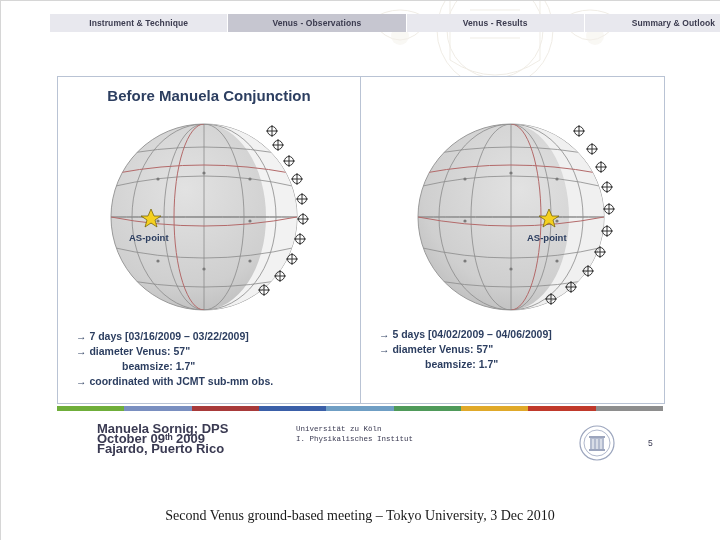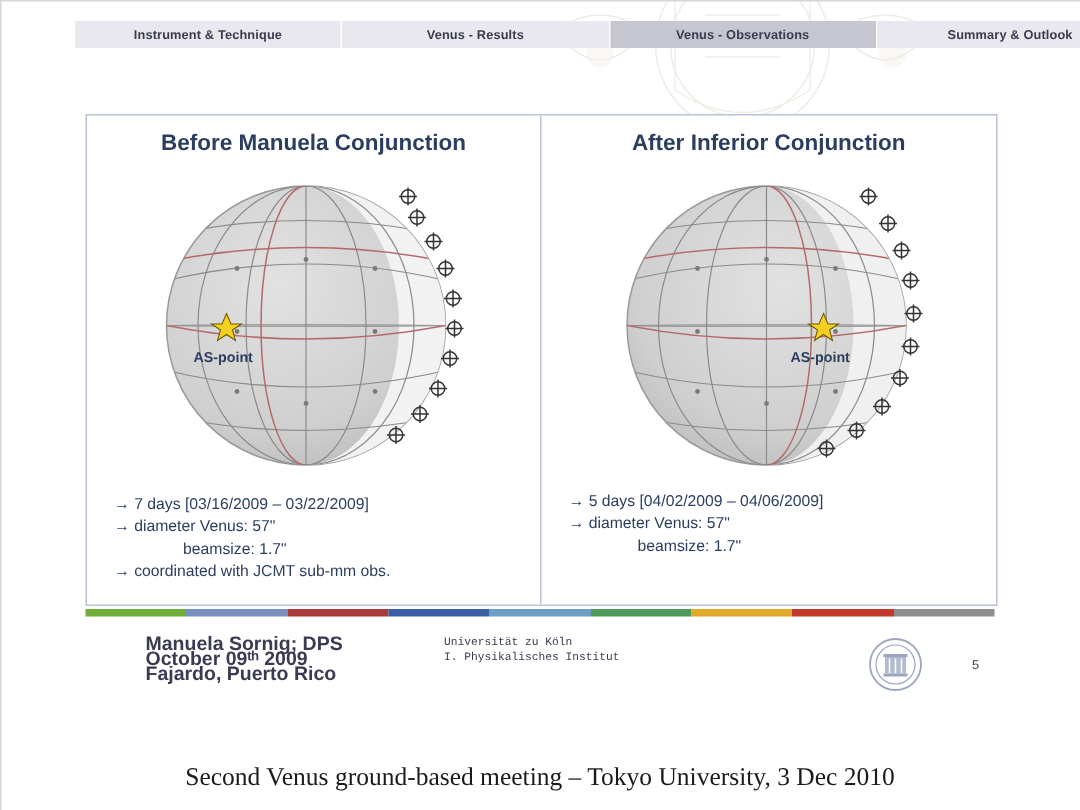--- a/index.html
+++ b/index.html
@@ -60,21 +60,21 @@
   .panel-title{
     position:absolute;top:10px;left:0;width:100%;
     text-align:center;
     font-size:15px;font-weight:bold;color:#2c3e60;
   }
   .globe-wrap{
     position:absolute;top:32px;left:0;width:303px;height:220px;
   }
   .bullets{
     position:absolute;bottom:14px;left:18px;
-    font-size:10.5px;color:#2c3e60;font-weight:normal;line-height:15px;
+    font-size:10.5px;color:#2c3e60;font-weight:bold;line-height:15px;
   }
   .bullets .ln{white-space:nowrap;}
   .bullets .indent{padding-left:46px;}
 
   
   .arrow-box{
     position:absolute;left:303px;top:287px;width:120px;height:46px;
     transform:translateX(-60px);
     text-align:center;
   }
@@ -103,21 +103,21 @@
     font-size:8.5px;color:#3a3a52;
   }
   .crest{
     position:absolute;left:578px;top:424px;width:38px;height:38px;
     opacity:.75;
   }
 
   
   .caption{
     position:absolute;left:0;top:508px;width:720px;text-align:center;
-    font-size:17px;color:#1a1a1a;
+    font-size:14px;color:#1a1a1a;
     font-family:"Liberation Serif", serif;
   }
 
   
   .page-border{
     position:absolute;left:0;top:0;width:719px;height:539px;
     border:1px solid #d6d6d6;pointer-events:none;
   }
   .ascii-star{fill:#f5d020;stroke:#6b5a00;stroke-width:.7;}
 </style>
@@ -138,22 +138,22 @@
       </g>
       <g fill="#c9bb9f" opacity=".5">
         <circle cx="265" cy="46" r="9"></circle>
         <circle cx="70" cy="46" r="9"></circle>
       </g>
     </svg>
   </div>
 
   <div class="navbar">
     <div class="nav-tab inactive">Instrument &amp; Technique</div>
+    <div class="nav-tab active">Venus - Observations</div>
     <div class="nav-tab inactive">Venus - Results</div>
-    <div class="nav-tab active">Venus - Observations</div>
     <div class="nav-tab inactive">Summary &amp; Outlook</div>
   </div>
 
   <div class="title">Venus – Observations</div>
 
   <div class="content-frame">
 
     <div class="panel left">
       <div class="panel-title">Before Manuela Conjunction</div>
 
@@ -263,21 +263,20 @@
 
       <div class="bullets">
         <div class="ln">→  7 days [03/16/2009 – 03/22/2009]</div>
         <div class="ln">→  diameter Venus: 57"</div>
         <div class="ln indent">beamsize: 1.7"</div>
         <div class="ln">→  coordinated with JCMT sub-mm obs.</div>
       </div>
     </div>
 
     <div class="panel right">
-      <div class="panel-title">After Inferior Conjunction</div>
 
       <div class="globe-wrap">
         <svg width="303" height="220" viewBox="0 0 303 220">
           <defs>
             <radialGradient id="gR" cx="55%" cy="35%" r="75%">
               <stop offset="0%" stop-color="#e2e2e2"></stop>
               <stop offset="70%" stop-color="#cfcfcf"></stop>
               <stop offset="100%" stop-color="#b9b9b9"></stop>
             </radialGradient>
             <clipPath id="clipR">

